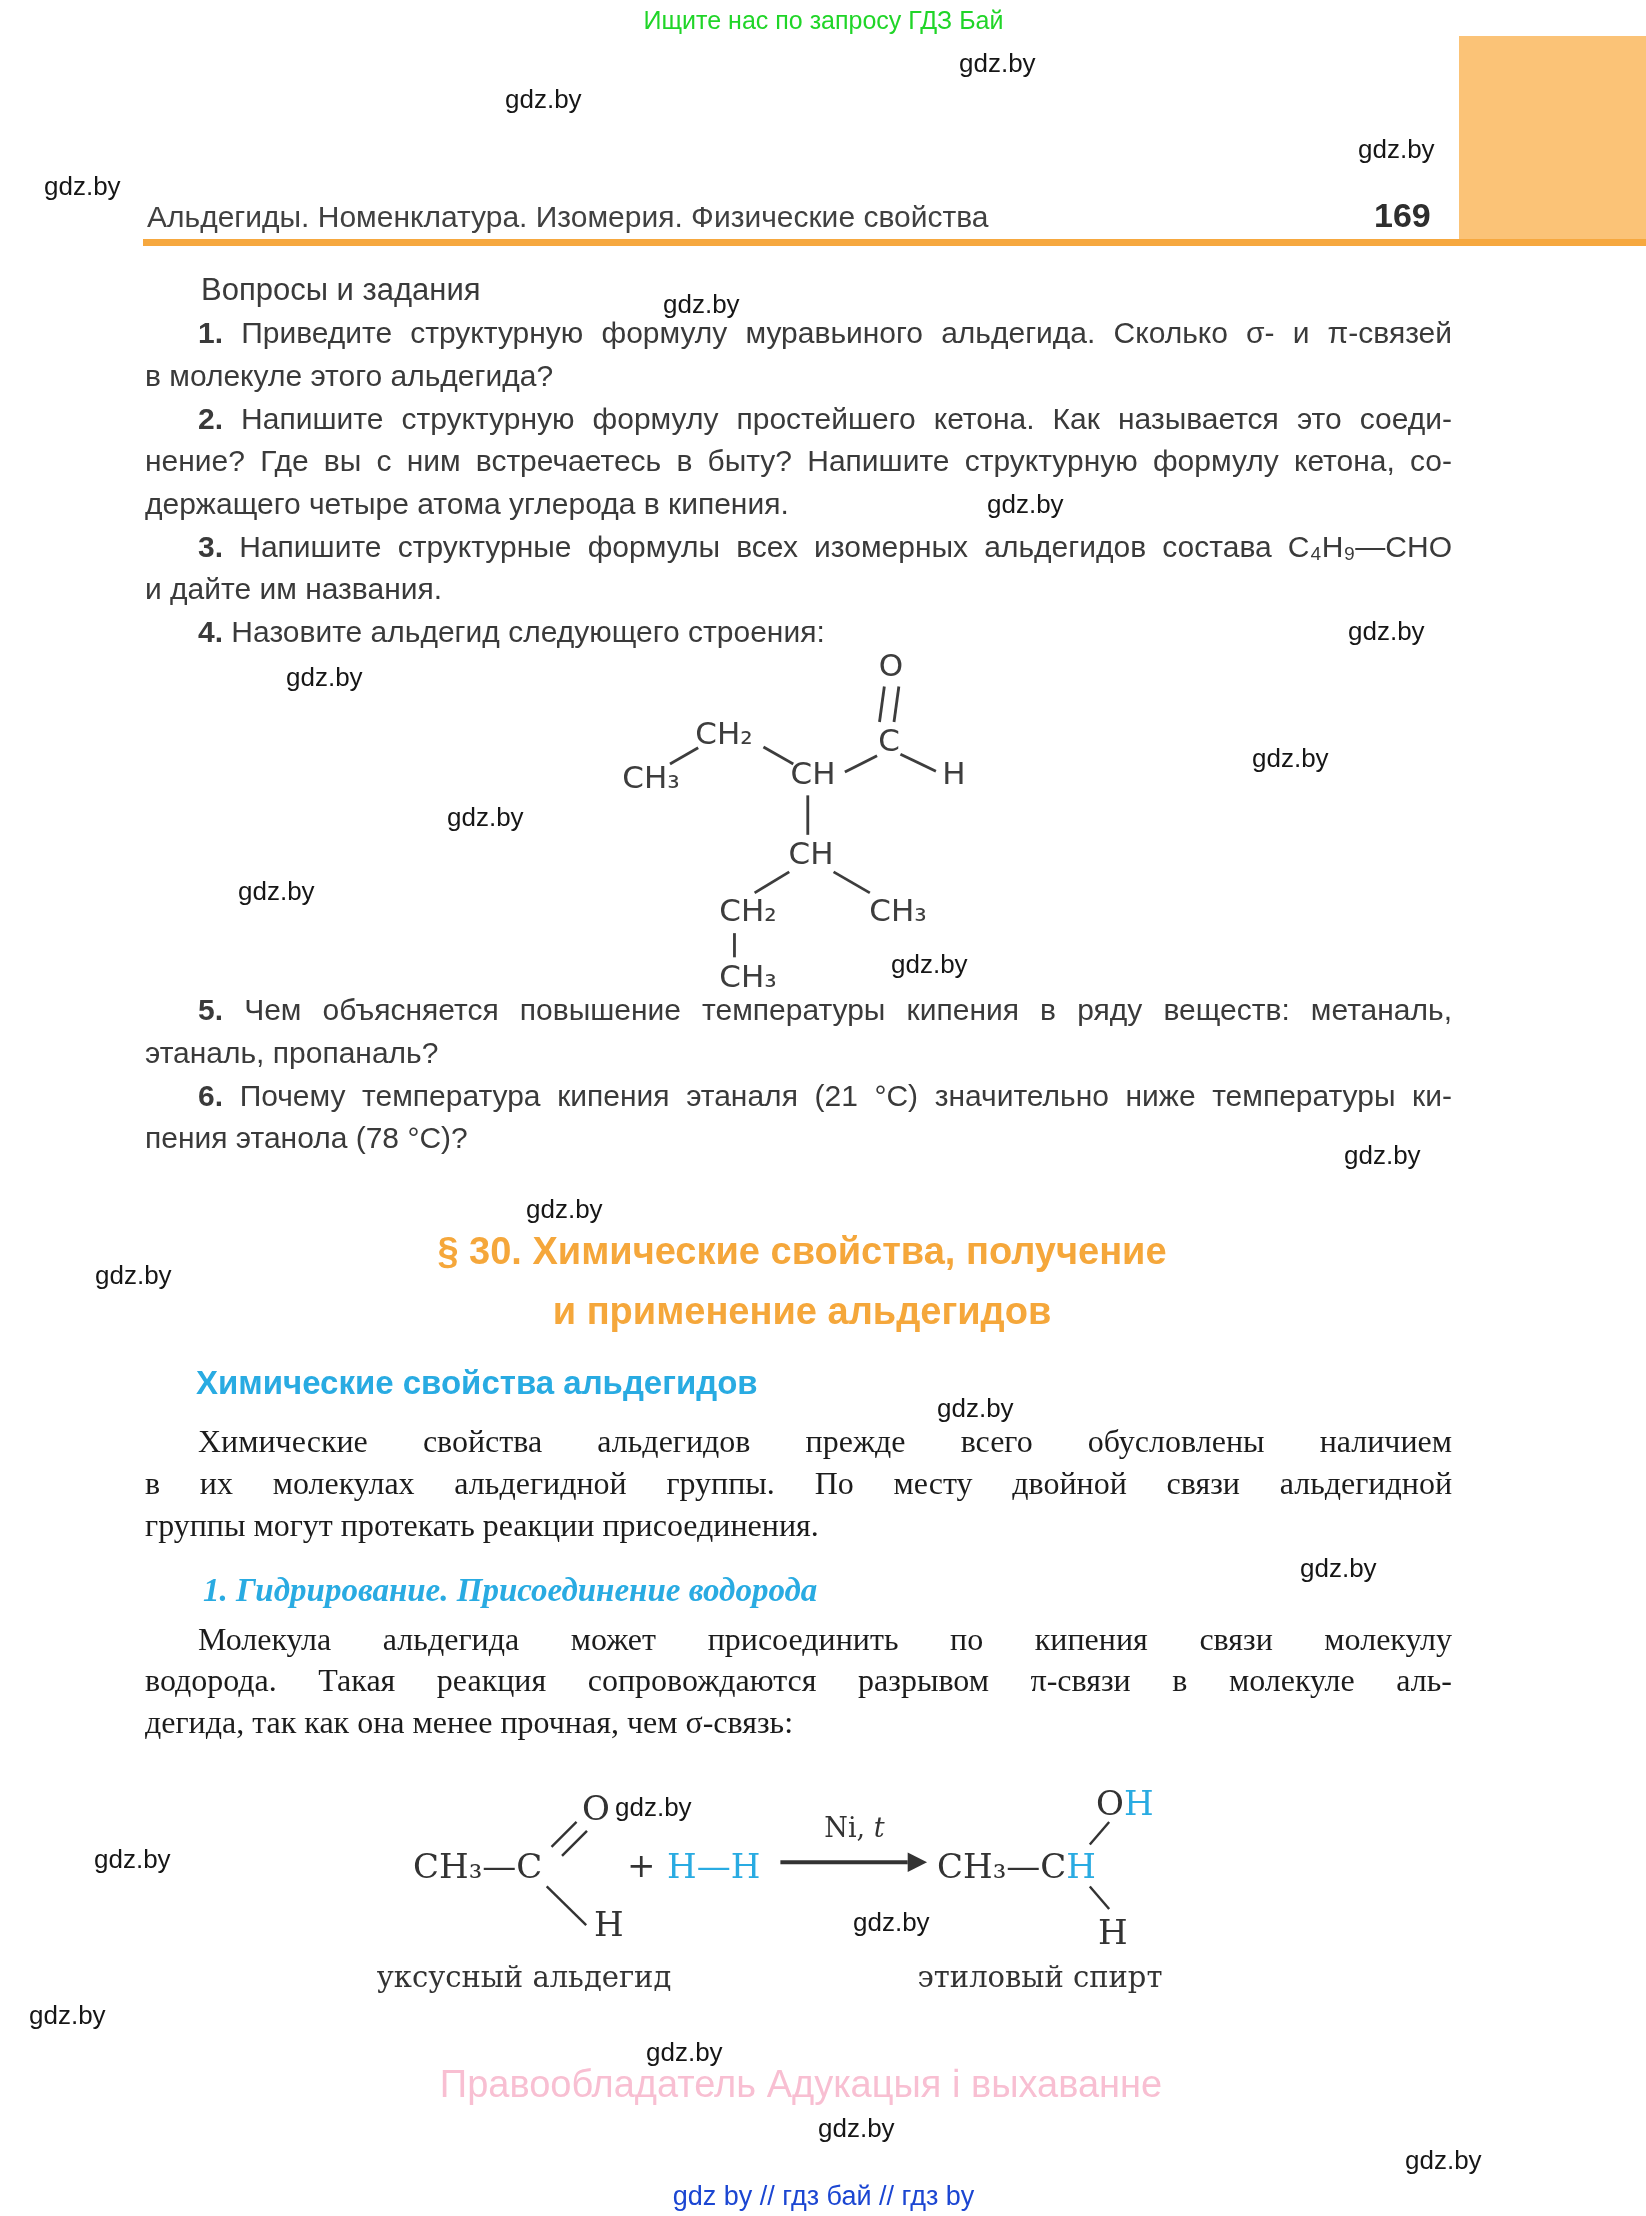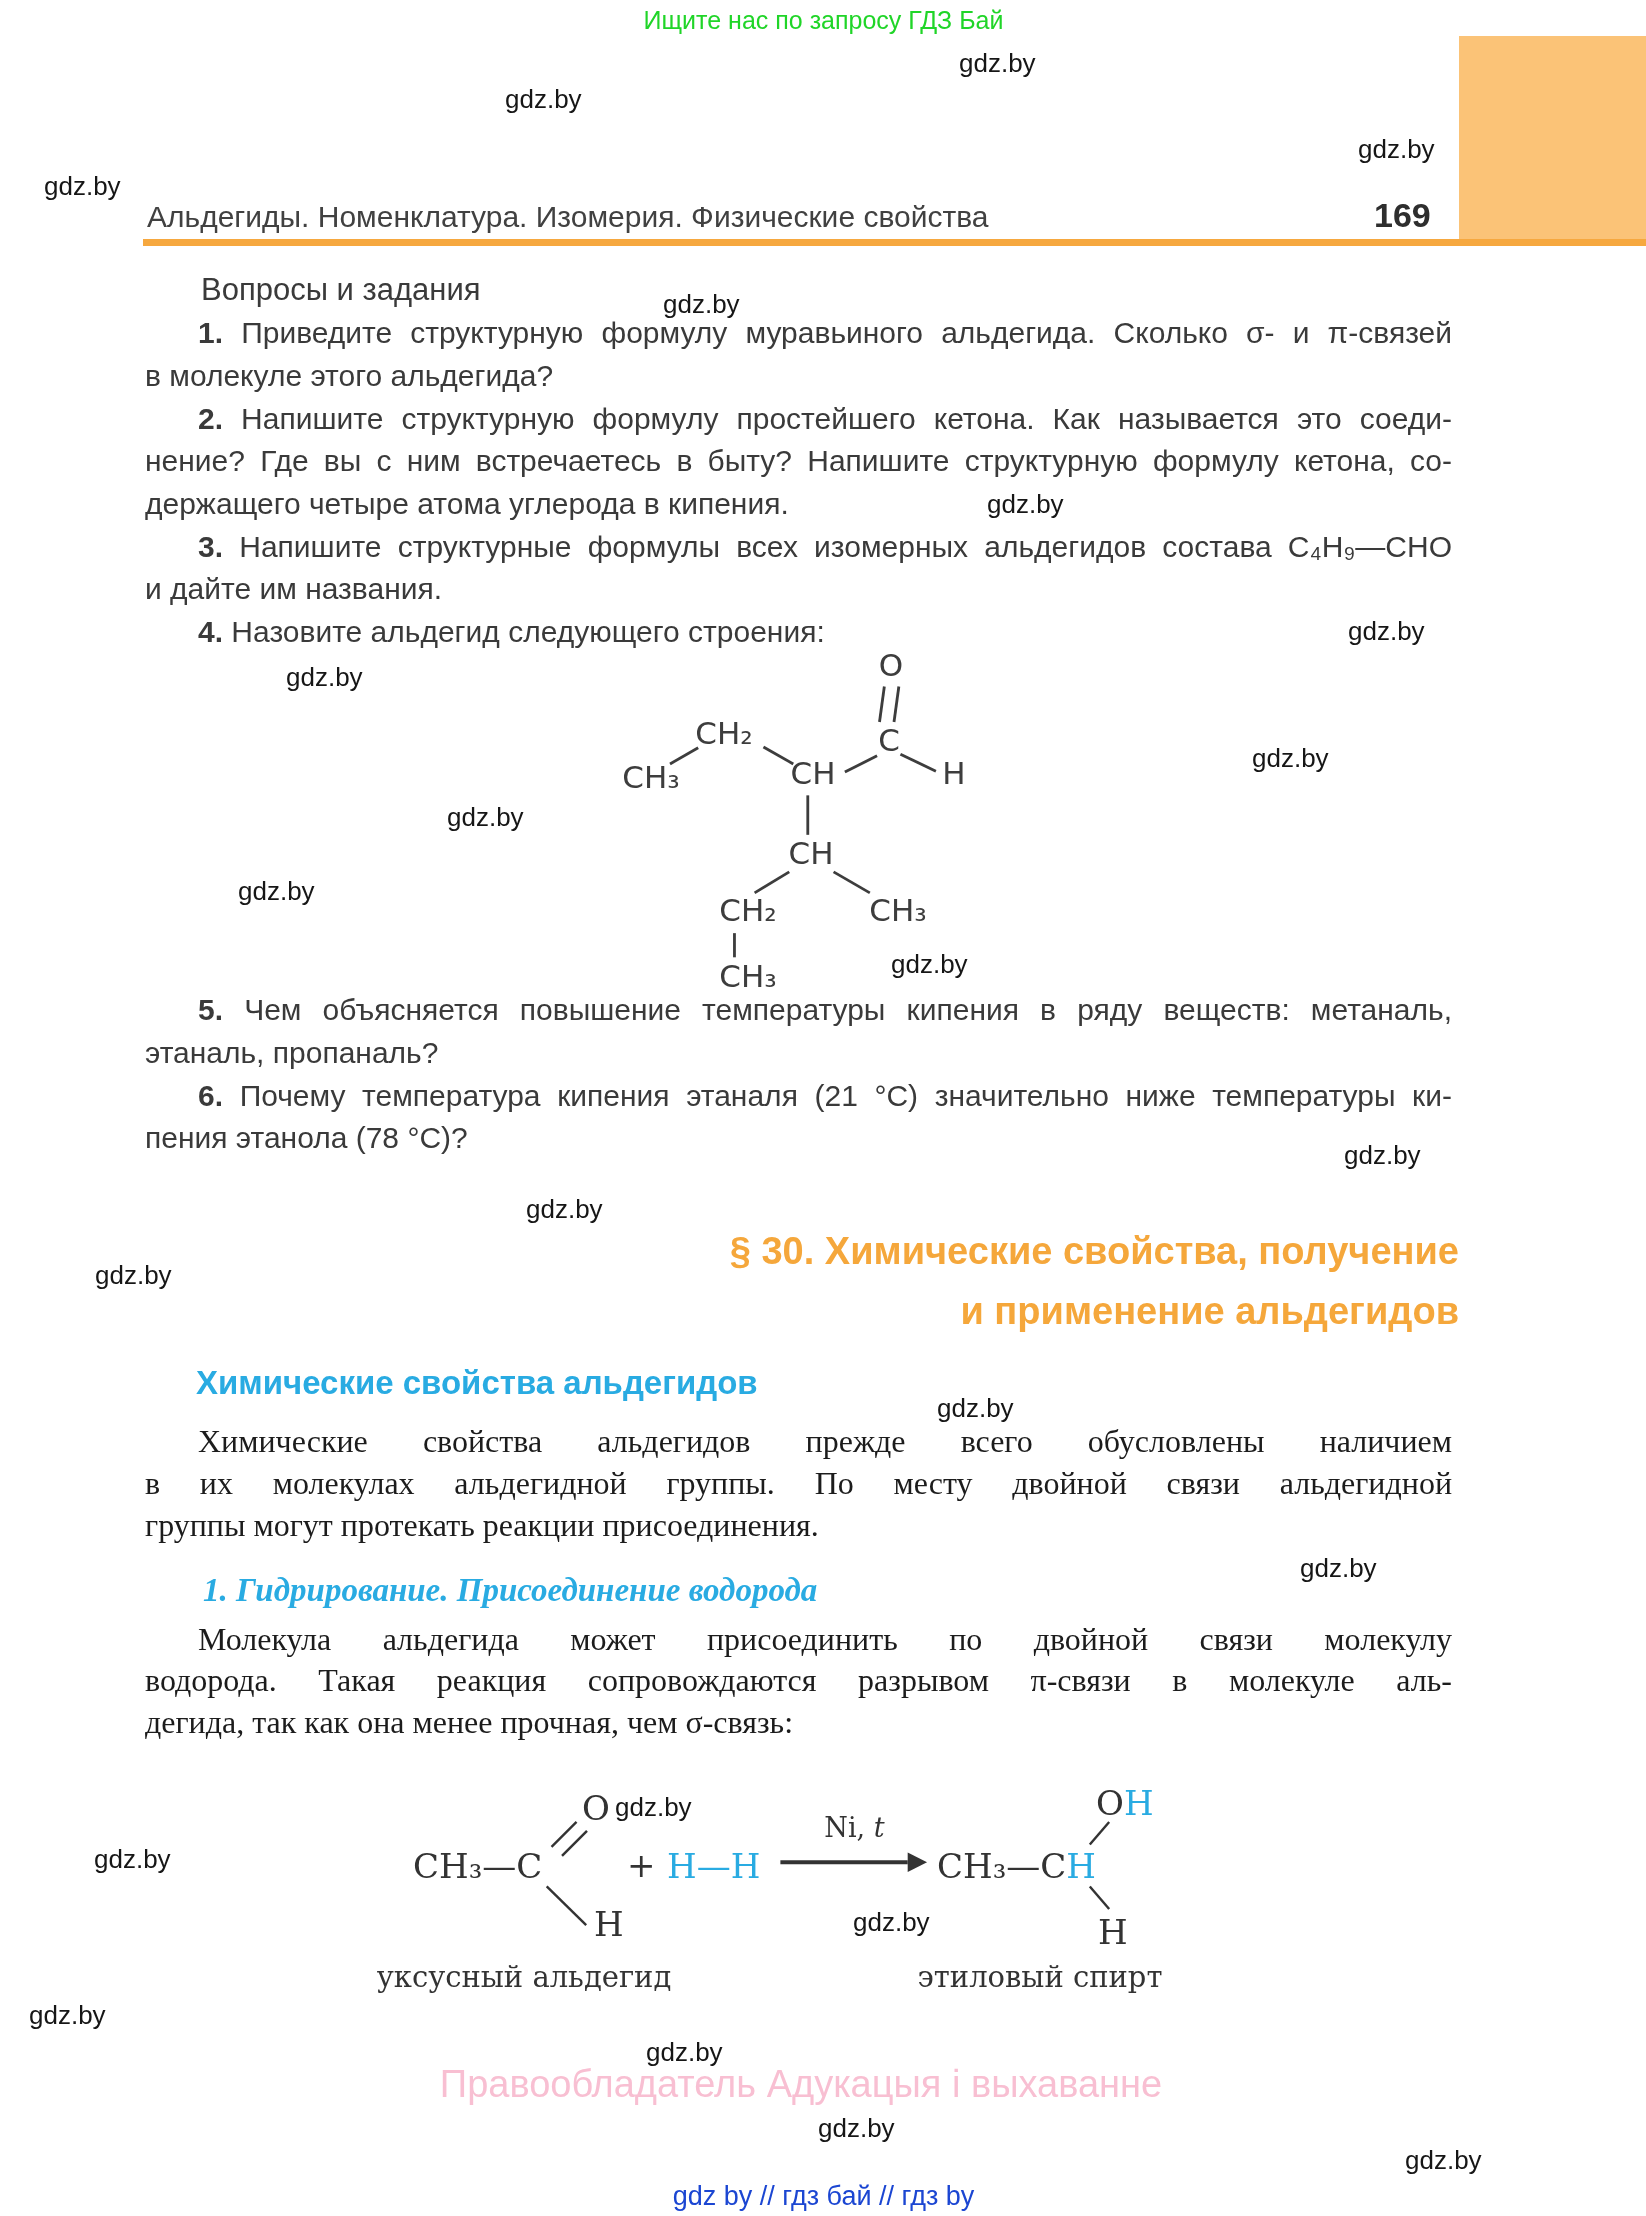--- a/index.html
+++ b/index.html
@@ -15,21 +15,21 @@
   .htitle{position:absolute;left:147px;top:200px;font-size:30px;color:#414141;white-space:nowrap;}
   .hpage{position:absolute;left:1374px;top:196px;font-size:34px;font-weight:bold;color:#2e2e2e;}
   .qhead{position:absolute;left:201px;top:272px;font-size:31px;font-weight:normal;color:#3a3a3a;}
   .qline{position:absolute;left:145px;width:1307px;font-size:30px;color:#3a3a3a;
     line-height:43px;white-space:nowrap;}
   .qline.j{white-space:normal;text-align:justify;text-align-last:justify;}
   .qline .qn{font-weight:bold;}
   .ind{text-indent:53px;}
   .atom{position:absolute;font-family:"DejaVu Sans","Liberation Sans",sans-serif;
     font-size:31px;line-height:1;color:#3d3d3d;white-space:nowrap;transform:translateX(-50%);}
-  .sec30{position:absolute;left:145px;width:1314px;text-align:right;font-weight:bold;
+  .sec30{position:absolute;left:145px;width:1314px;text-align:center;font-weight:bold;
     font-size:38px;color:#f5a73b;white-space:nowrap;}
   .bluehead{position:absolute;left:196px;font-size:33px;font-weight:bold;color:#29abe2;white-space:nowrap;}
   .bluesub{position:absolute;left:203px;font-size:33px;font-weight:bold;font-style:italic;
     color:#29abe2;font-family:"Liberation Serif","DejaVu Serif",serif;white-space:nowrap;}
   .serifline{position:absolute;left:145px;width:1307px;font-size:32px;color:#1c1c1c;
     font-family:"Liberation Serif","DejaVu Serif",serif;line-height:42px;white-space:nowrap;}
   .serifline.j{white-space:normal;text-align:justify;text-align-last:justify;}
   .rf{position:absolute;font-family:"DejaVu Serif","Liberation Serif",serif;font-size:34px;
     line-height:1.15;color:#333333;white-space:nowrap;}
   .cyan{color:#29abe2;}
@@ -108,21 +108,21 @@
 
 <div class="sec30" style="top:1230px">§ 30. Химические свойства, получение</div>
 <div class="sec30" style="top:1290px">и применение альдегидов</div>
 
 <div class="bluehead" style="top:1364px">Химические свойства альдегидов</div>
 <div class="serifline j ind" style="top:1420px">Химические свойства альдегидов прежде всего обусловлены наличием</div>
 <div class="serifline j" style="top:1462px">в их молекулах альдегидной группы. По месту двойной связи альдегидной</div>
 <div class="serifline" style="top:1504px">группы могут протекать реакции присоединения.</div>
 
 <div class="bluesub" style="top:1572px">1. Гидрирование. Присоединение водорода</div>
-<div class="serifline j ind" style="top:1618px">Молекула альдегида может присоединить по двойной связи молекулу</div>
+<div class="serifline j ind" style="top:1618px">Молекула альдегида может присоединить по кипения связи молекулу</div>
 <div class="serifline j" style="top:1659px">водорода. Такая реакция сопровождаются разрывом π-связи в молекуле аль-</div>
 <div class="serifline" style="top:1701px">дегида, так как она менее прочная, чем σ-связь:</div>
 
 <div class="rf" style="left:413px;top:1847px">CH₃—C</div>
 <div class="rf" style="left:582px;top:1789px">O</div>
 <div class="rf" style="left:594px;top:1905px">H</div>
 <div class="rf" style="left:627px;top:1846px">+</div>
 <div class="rf cyan" style="left:667px;top:1847px">H—H</div>
 <div class="nit"><span>Ni, </span><i>t</i></div>
 <div class="rf" style="left:937px;top:1847px"><span>CH₃—C</span><span class="cyan">H</span></div>

